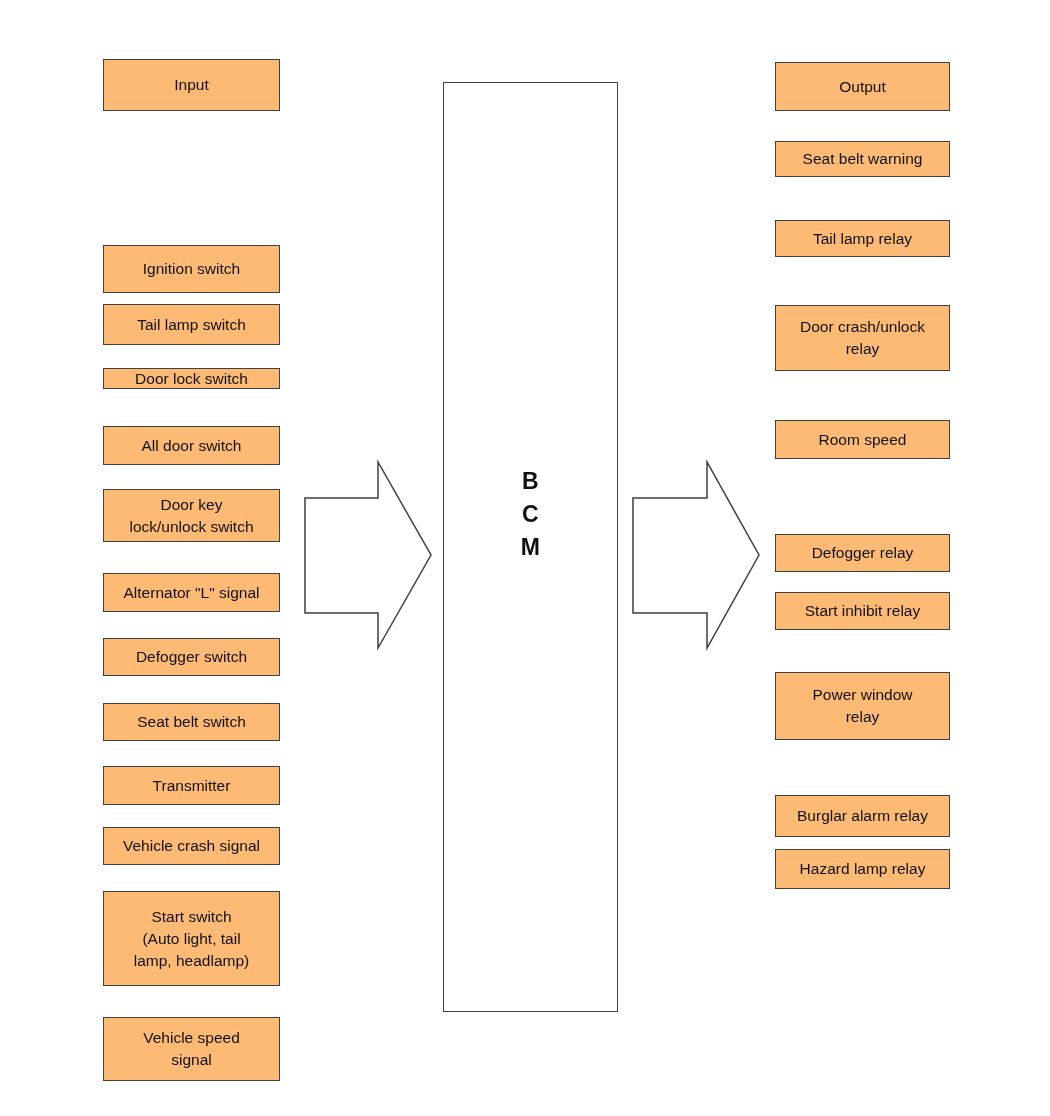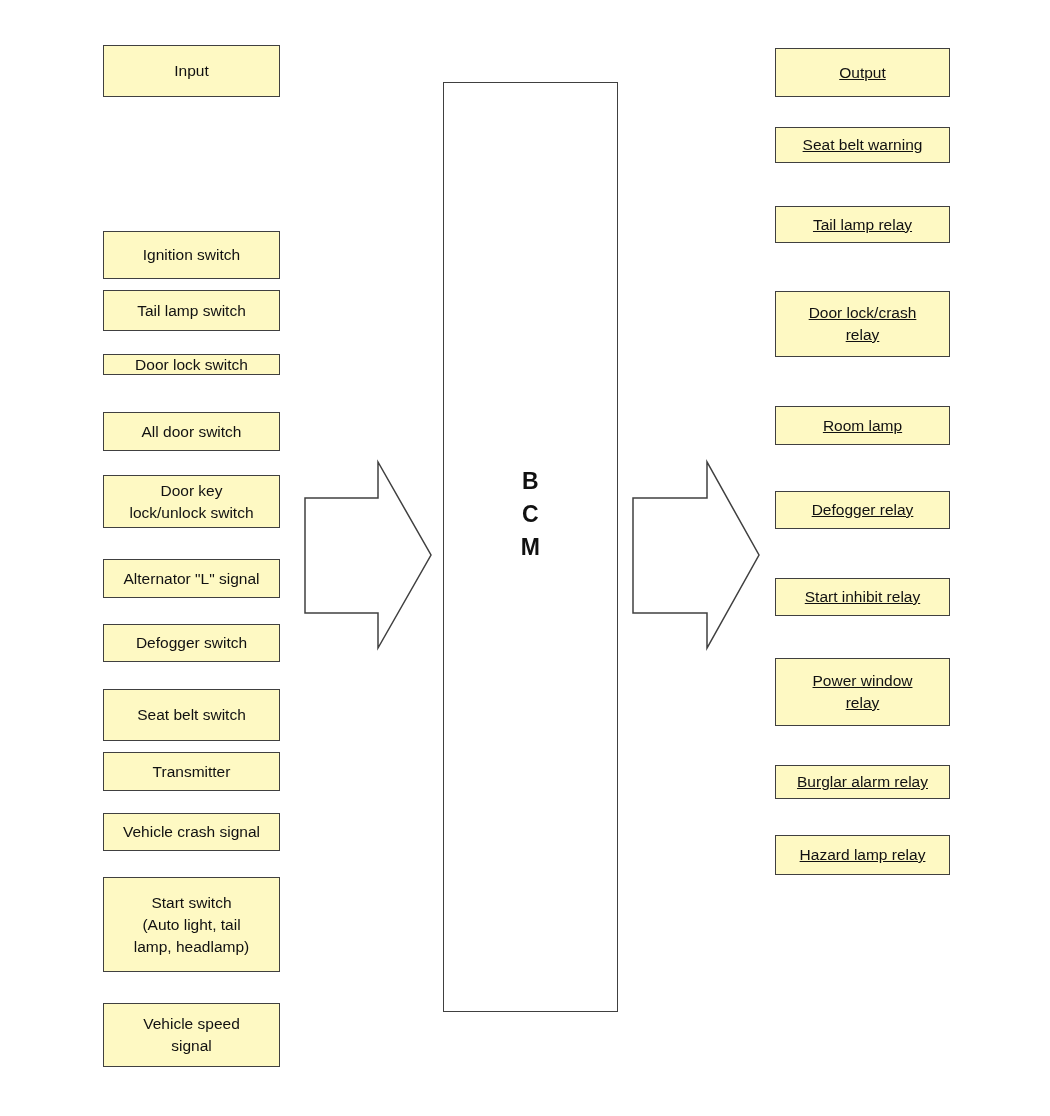--- a/index.html
+++ b/index.html
@@ -21,31 +21,32 @@
     left: 0;
     top: 0;
     width: 1050px;
     height: 1116px;
     pointer-events: none;
   }
   .box {
     position: absolute;
     box-sizing: border-box;
     border: 1.5px solid #404040;
-    background: #fef9c3;
+    background: #fdba74;
     display: flex;
     align-items: center;
     justify-content: center;
     text-align: center;
     font-size: 15.5px;
     line-height: 22px;
     white-space: pre-line;
+    margin-top: 14px;
   }
   .box.left  { left: 103px; width: 177px; }
-  .box.right { left: 775px; width: 175px; text-decoration: underline; }
+  .box.right { left: 775px; width: 175px; }
   .bcm-box {
     position: absolute;
     box-sizing: border-box;
     left: 443px;
     top: 82px;
     width: 175px;
     height: 930px;
     border: 1.5px solid #404040;
     background: #ffffff;
   }
@@ -74,40 +75,40 @@
 
   <div class="box left" style="top:45px;height:52px">Input</div>
   <div class="box left" style="top:231px;height:48px">Ignition switch</div>
   <div class="box left" style="top:290px;height:41px">Tail lamp switch</div>
   <div class="box left" style="top:354px;height:21px">Door lock switch</div>
   <div class="box left" style="top:412px;height:39px">All door switch</div>
   <div class="box left" style="top:475px;height:53px">Door key
 lock/unlock switch</div>
   <div class="box left" style="top:559px;height:39px">Alternator "L" signal</div>
   <div class="box left" style="top:624px;height:38px">Defogger switch</div>
-  <div class="box left" style="top:689px;height:52px">Seat belt switch</div>
+  <div class="box left" style="top:689px;height:38px">Seat belt switch</div>
   <div class="box left" style="top:752px;height:39px">Transmitter</div>
   <div class="box left" style="top:813px;height:38px">Vehicle crash signal</div>
   <div class="box left" style="top:877px;height:95px">Start switch
 (Auto light, tail
 lamp, headlamp)</div>
   <div class="box left" style="top:1003px;height:64px">Vehicle speed
 signal</div>
 
   <div class="bcm-box"></div>
   <div class="bcm-label">B
 C
 M</div>
 
   <div class="box right" style="top:48px;height:49px">Output</div>
   <div class="box right" style="top:127px;height:36px">Seat belt warning</div>
   <div class="box right" style="top:206px;height:37px">Tail lamp relay</div>
-  <div class="box right" style="top:291px;height:66px">Door lock/crash
+  <div class="box right" style="top:291px;height:66px">Door crash/unlock
 relay</div>
-  <div class="box right" style="top:406px;height:39px">Room lamp</div>
-  <div class="box right" style="top:491px;height:38px">Defogger relay</div>
+  <div class="box right" style="top:406px;height:39px">Room speed</div>
+  <div class="box right" style="top:520px;height:38px">Defogger relay</div>
   <div class="box right" style="top:578px;height:38px">Start inhibit relay</div>
   <div class="box right" style="top:658px;height:68px">Power window
 relay</div>
-  <div class="box right" style="top:765px;height:34px">Burglar alarm relay</div>
+  <div class="box right" style="top:781px;height:42px">Burglar alarm relay</div>
   <div class="box right" style="top:835px;height:40px">Hazard lamp relay</div>
 
 </div>
 
 </body></html>

